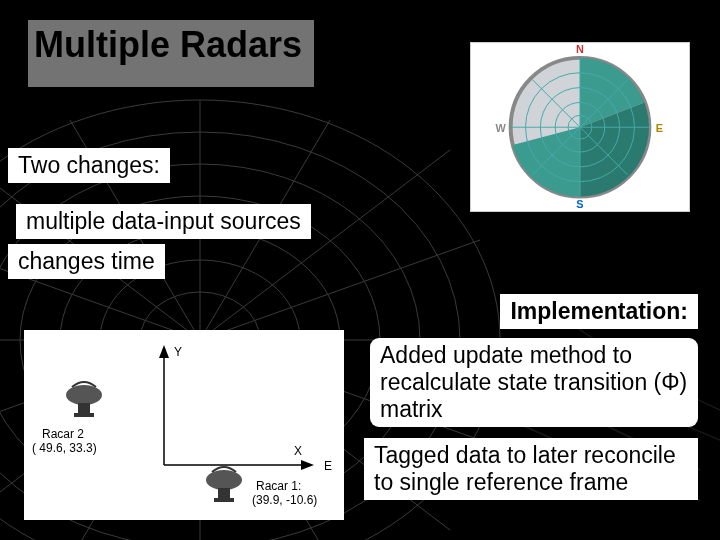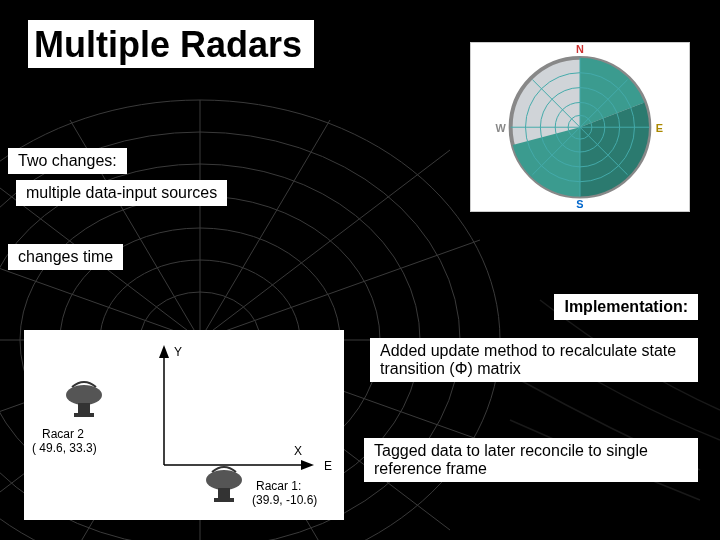--- a/index.html
+++ b/index.html
@@ -15,40 +15,40 @@
     position: absolute;
     top: 0; left: 0;
     width: 720px; height: 540px;
     pointer-events: none;
     z-index: 0;
   }
   .title {
     position: absolute;
     top: 20px;
     left: 28px;
-    background: #ffffff;
-    padding: 4px 12px 2px 6px;
+    background: #737373;
+    padding: 4px 12px 21px 6px;
     font-size: 36px;
     font-weight: bold;
     color: #000;
     z-index: 2;
   }
   .bullet {
     position: absolute;
     background: #fff;
     color: #000;
-    font-size: 16px;
+    font-size: 23px;
     padding: 4px 10px;
     z-index: 2;
   }
   .b1 { top: 148px; left: 8px; }
-  .b2 { top: 180px; left: 16px; }
+  .b2 { top: 204px; left: 16px; }
   .b3 { top: 244px; left: 8px; }
   .b4 { top: 294px; right: 22px; left: auto; font-weight: bold; }
-  .b5 { top: 338px; left: 370px; right: 22px; }
+  .b5 { top: 338px; left: 370px; right: 22px; border-radius: 9px; }
   .b6 { top: 438px; left: 364px; right: 22px; }
 
   .radar-scope {
     position: absolute;
     top: 42px;
     right: 30px;
     width: 220px;
     height: 170px;
     background: #fff;
     border: 1px solid #ccc;

